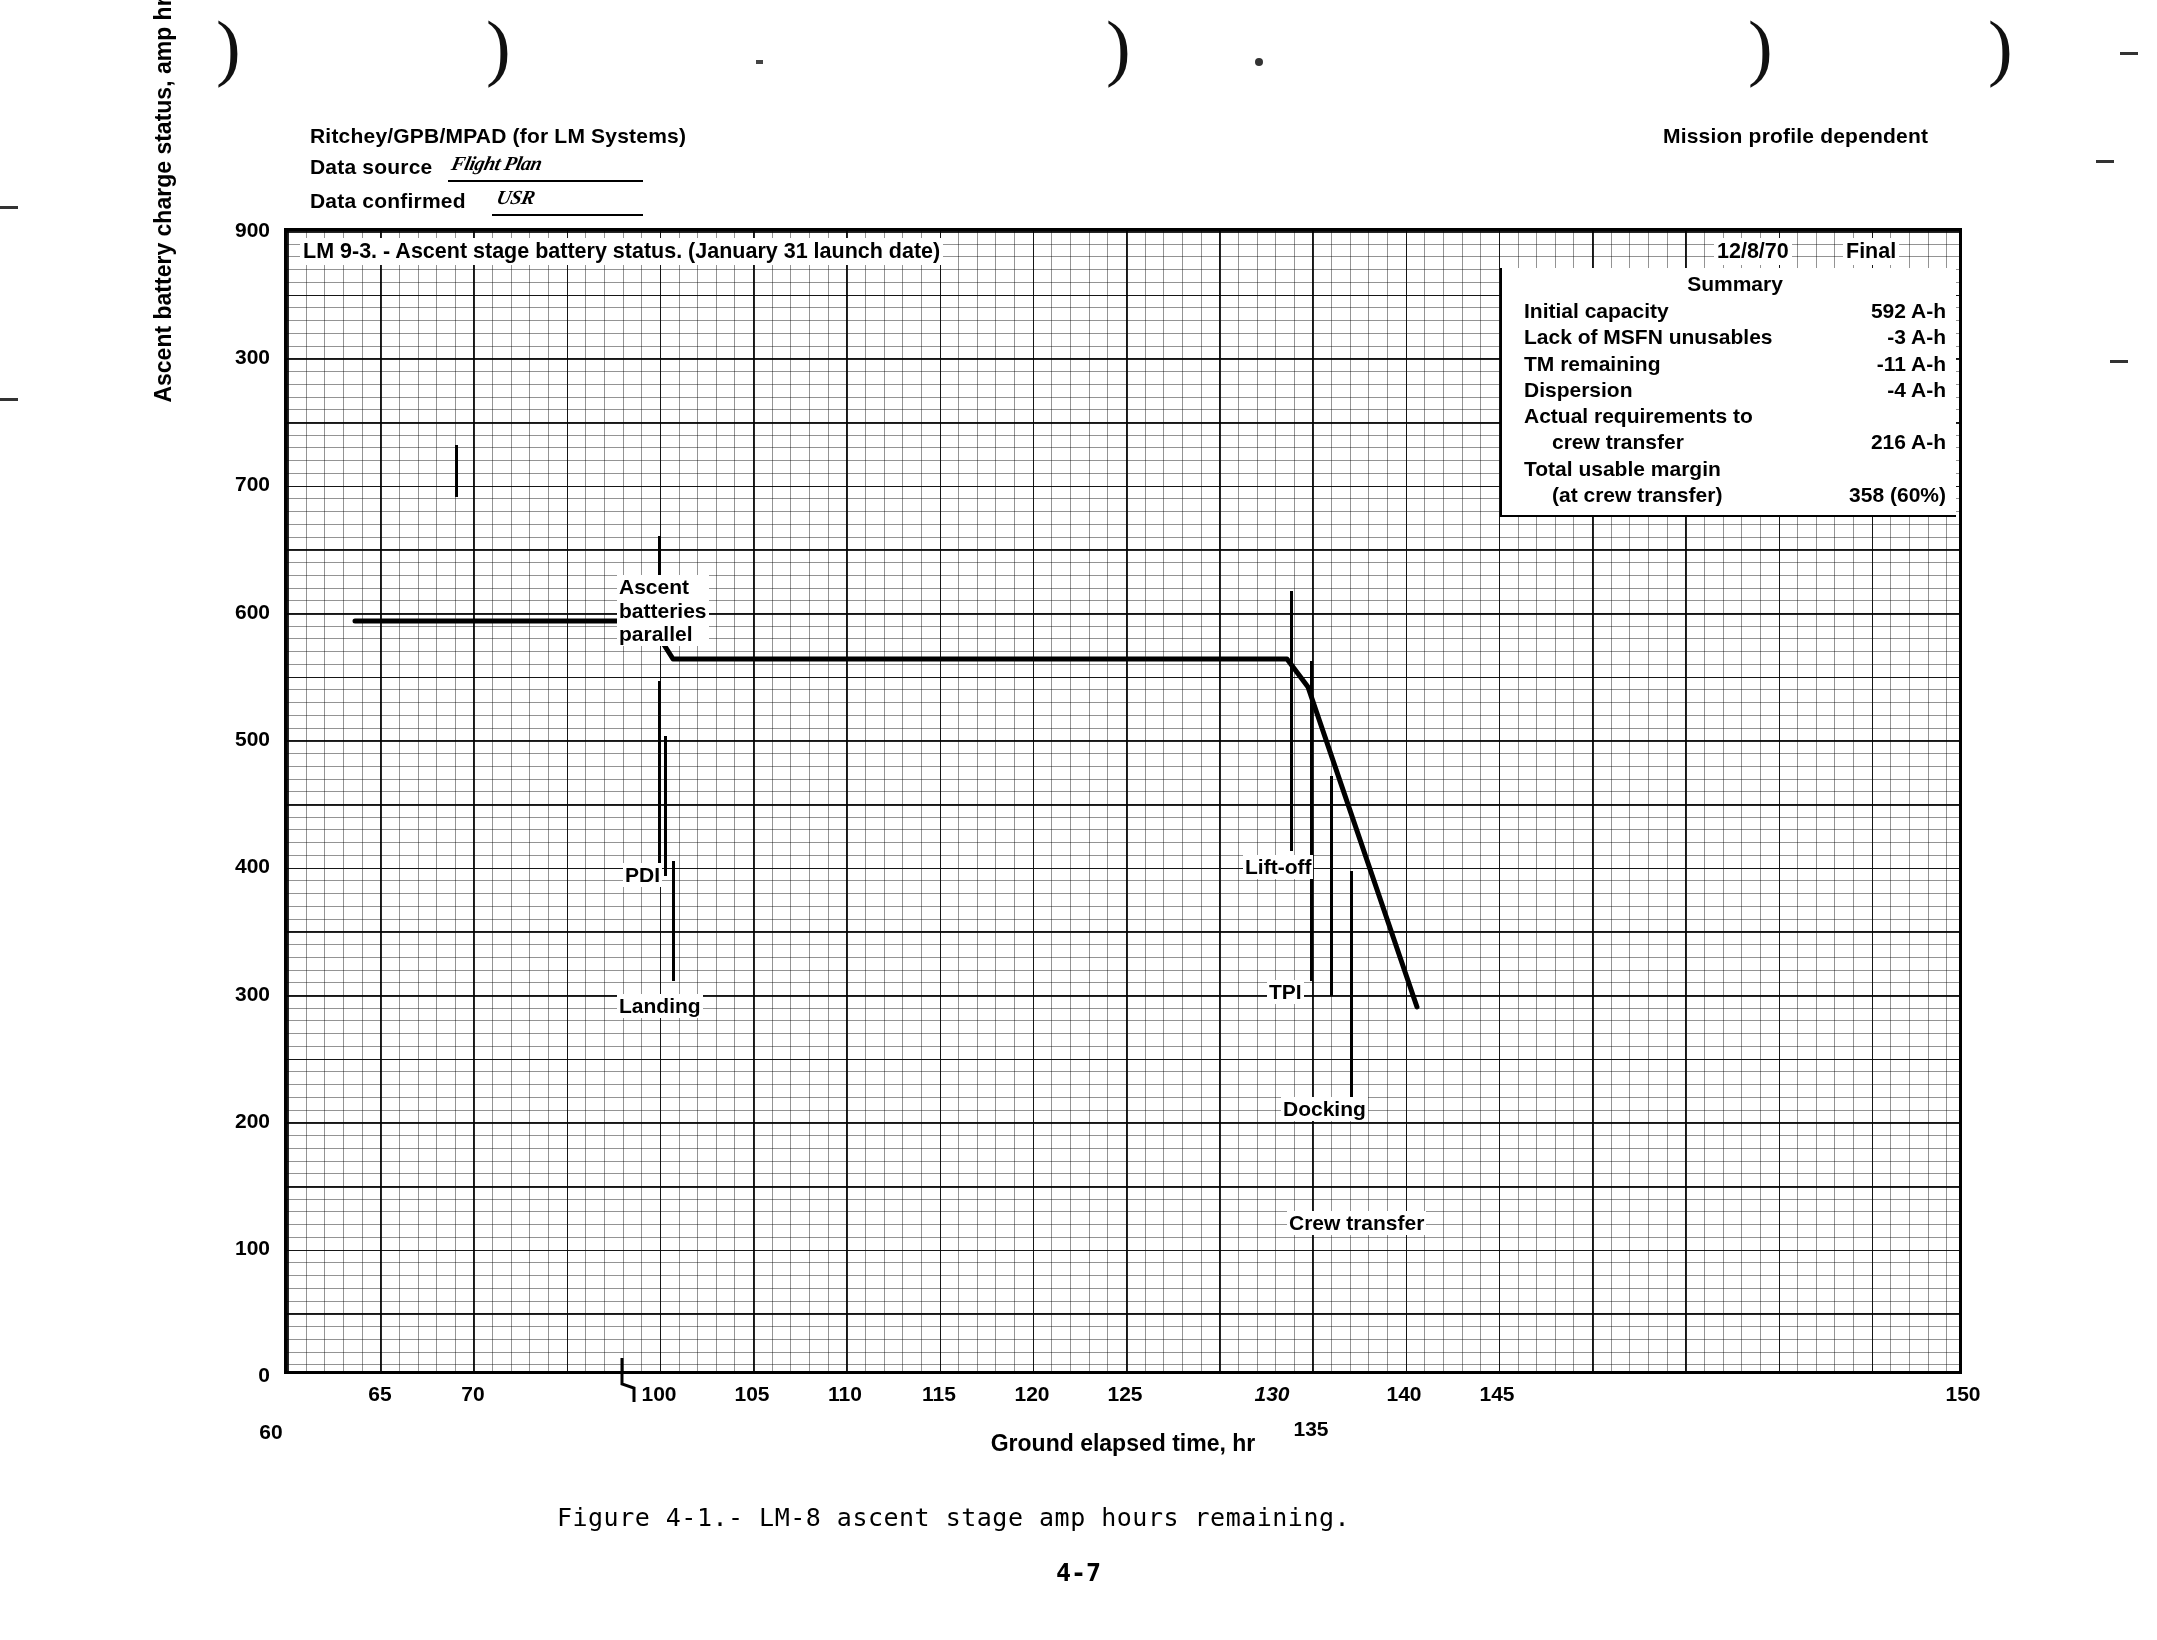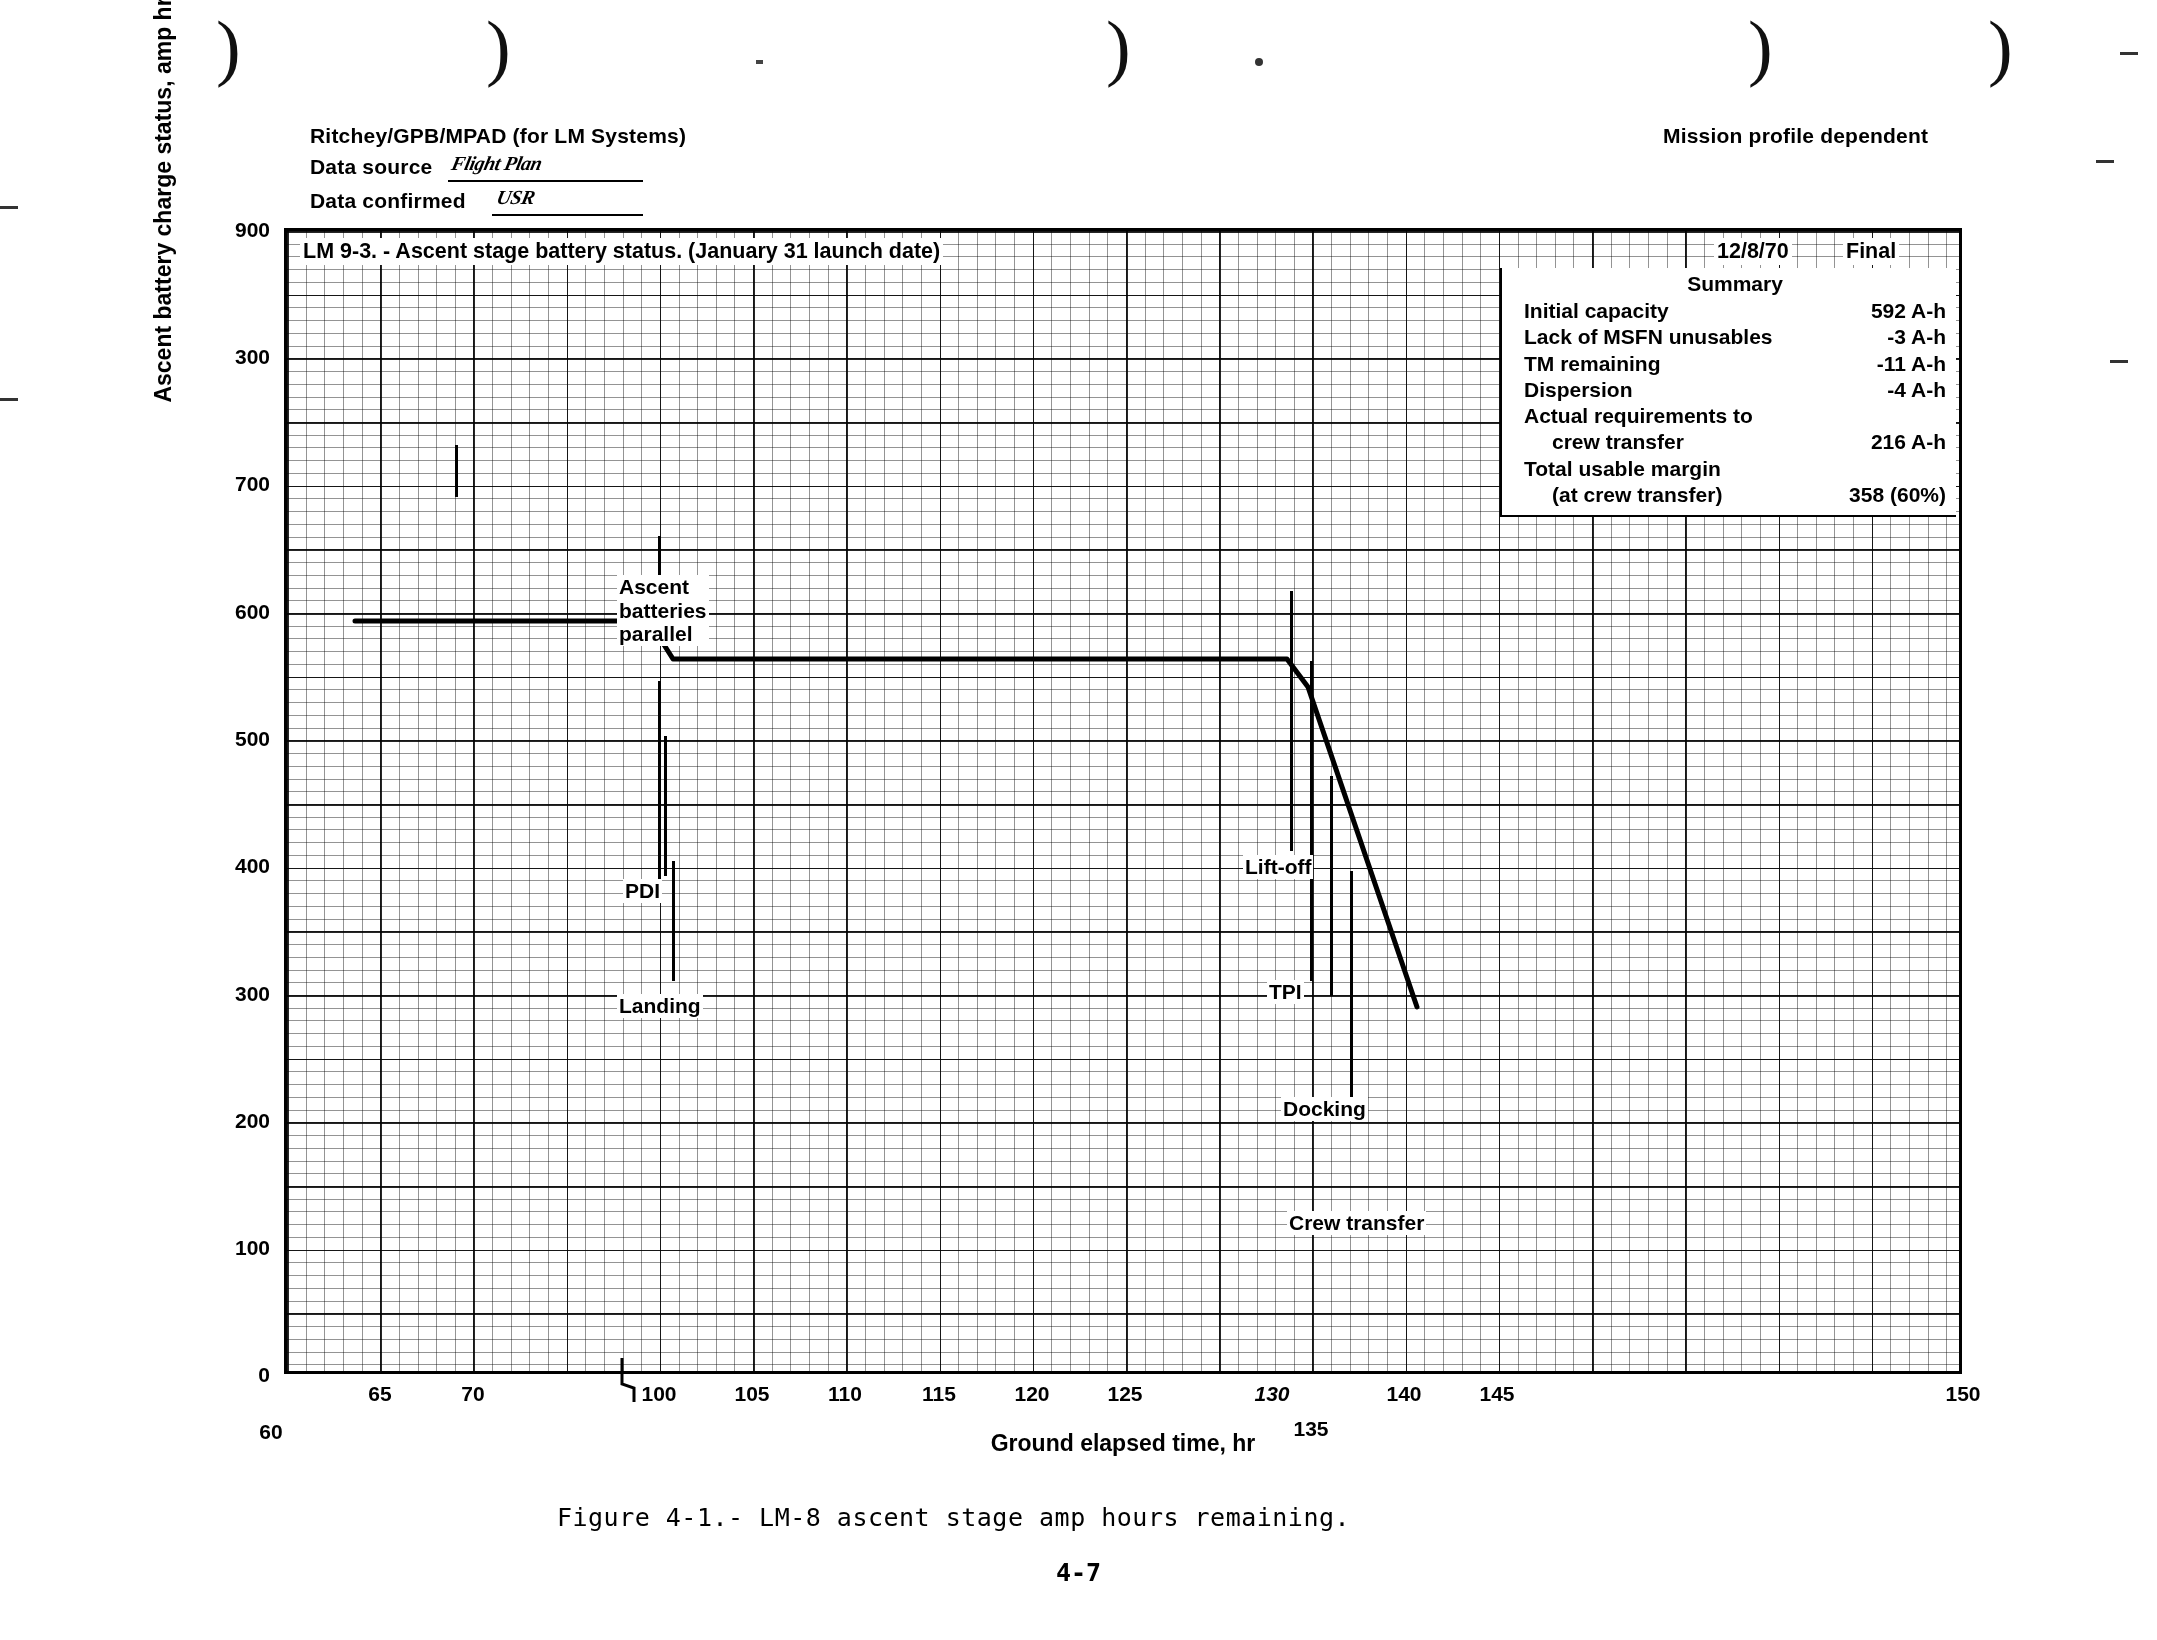--- a/index.html
+++ b/index.html
@@ -303,21 +303,21 @@
   <div class="vline" style="left:1043px; top:545px; height:220px;"></div>
   <div class="vline" style="left:1063px; top:640px; height:230px;"></div>
 
   <div class="vline" style="left:168px; top:214px; height:52px;"></div>
 
   <svg width="1672" height="1140" viewBox="0 0 1672 1140" style="position:absolute; left:0; top:0; z-index:4;">
     <polyline points="68,390 362,390 386,428 1000,428 1021,456 1130,776" fill="none" stroke="#000" stroke-width="5" stroke-linejoin="round" stroke-linecap="round"></polyline>
   </svg>
 
   <div class="ann" style="left:330px; top:344px;">Ascent<br>batteries<br>parallel</div>
-  <div class="ann" style="left:336px; top:648px;text-align:right;">PDI</div>
+  <div class="ann" style="left:336px; top:632px;text-align:right;">PDI</div>
   <div class="ann" style="left:330px; top:763px;">Landing</div>
   <div class="ann" style="left:956px; top:624px;">Lift-off</div>
   <div class="ann" style="left:944px; top:749px;margin-left:36px;">TPI</div>
   <div class="ann" style="left:994px; top:866px;">Docking</div>
   <div class="ann" style="left:1000px; top:980px;">Crew transfer</div>
 
 </div>
 
 <div id="figure-caption">Figure 4-1.- LM-8 ascent stage amp hours remaining.</div>
 <div id="page-number">4-7</div>

